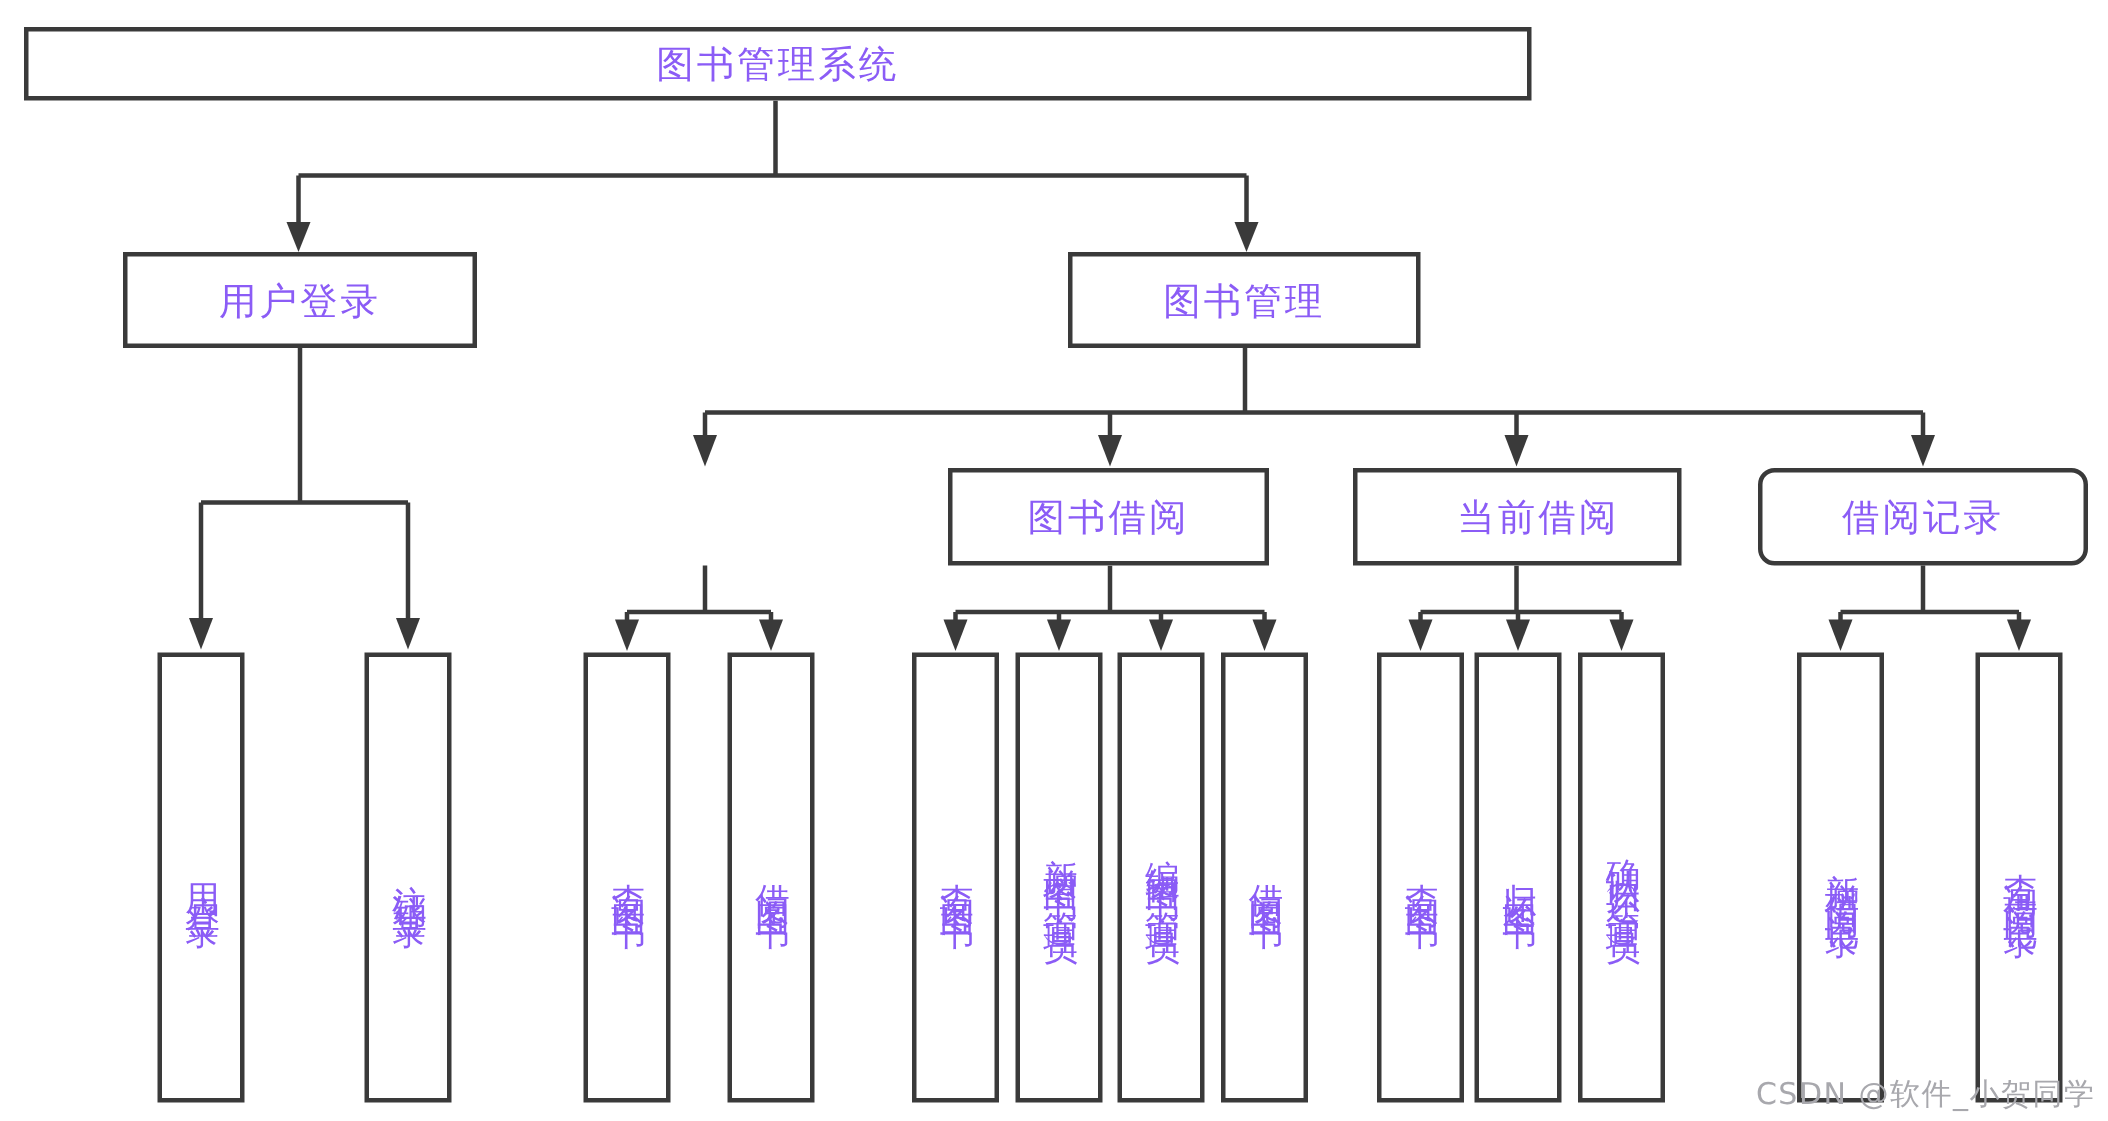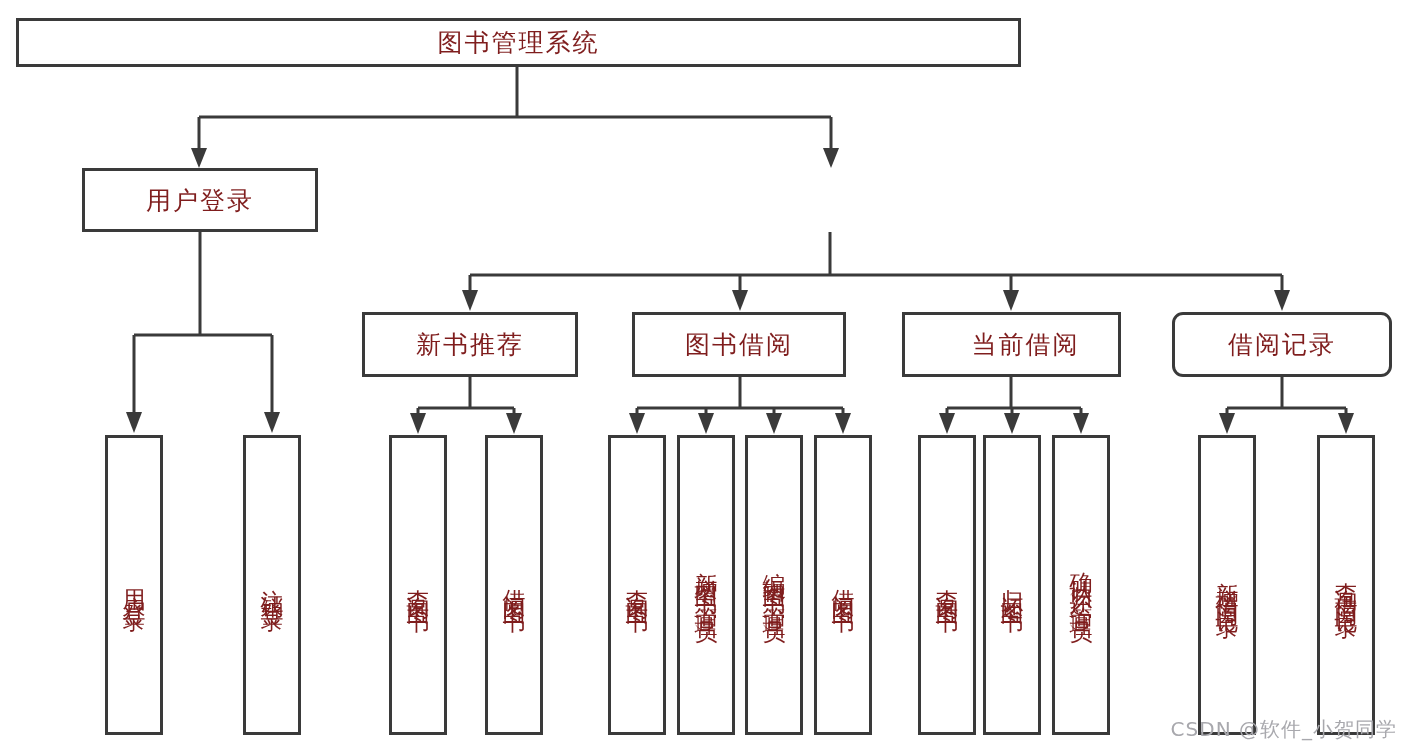--- a/index.html
+++ b/index.html
@@ -31,21 +31,21 @@
     stroke: none;
   }
   .box {
     position: absolute;
     box-sizing: border-box;
     border: 3px solid #3a3a3a;
     background: #ffffff;
     display: flex;
     align-items: center;
     justify-content: center;
-    color: #7f1d1d;
+    color: #8b5cf6;
   }
   .h-label {
     font-size: 25px;
     letter-spacing: 2px;
     white-space: nowrap;
   }
   .leaf {
     width: 58px;
     height: 300px;
     top: 435px;
@@ -109,24 +109,24 @@
     <polygon class="arrow" points="1338,413 1354,413 1346,434"></polygon>
   </svg>
 
   <div class="box" style="left:16px; top:18px; width:1005px; height:49px;">
     <span class="h-label">图书管理系统</span>
   </div>
 
   <div class="box" style="left:82px; top:168px; width:236px; height:64px;">
     <span class="h-label">用户登录</span>
   </div>
+  <div class="box" style="left:712px; top:168px; width:235px; height:64px;">
+    <span class="h-label">图书管理</span>
+  </div>
 
-  <div class="box" style="left:362px; top:312px; width:216px; height:65px;">
-    <span class="h-label">新书推荐</span>
-  </div>
   <div class="box" style="left:632px; top:312px; width:214px; height:65px;">
     <span class="h-label">图书借阅</span>
   </div>
   <div class="box" style="left:902px; top:312px; width:219px; height:65px;padding-left:28px;">
     <span class="h-label">当前借阅</span>
   </div>
   <div class="box" style="left:1172px; top:312px; width:220px; height:65px;border-radius:11px;">
     <span class="h-label">借阅记录</span>
   </div>
 

